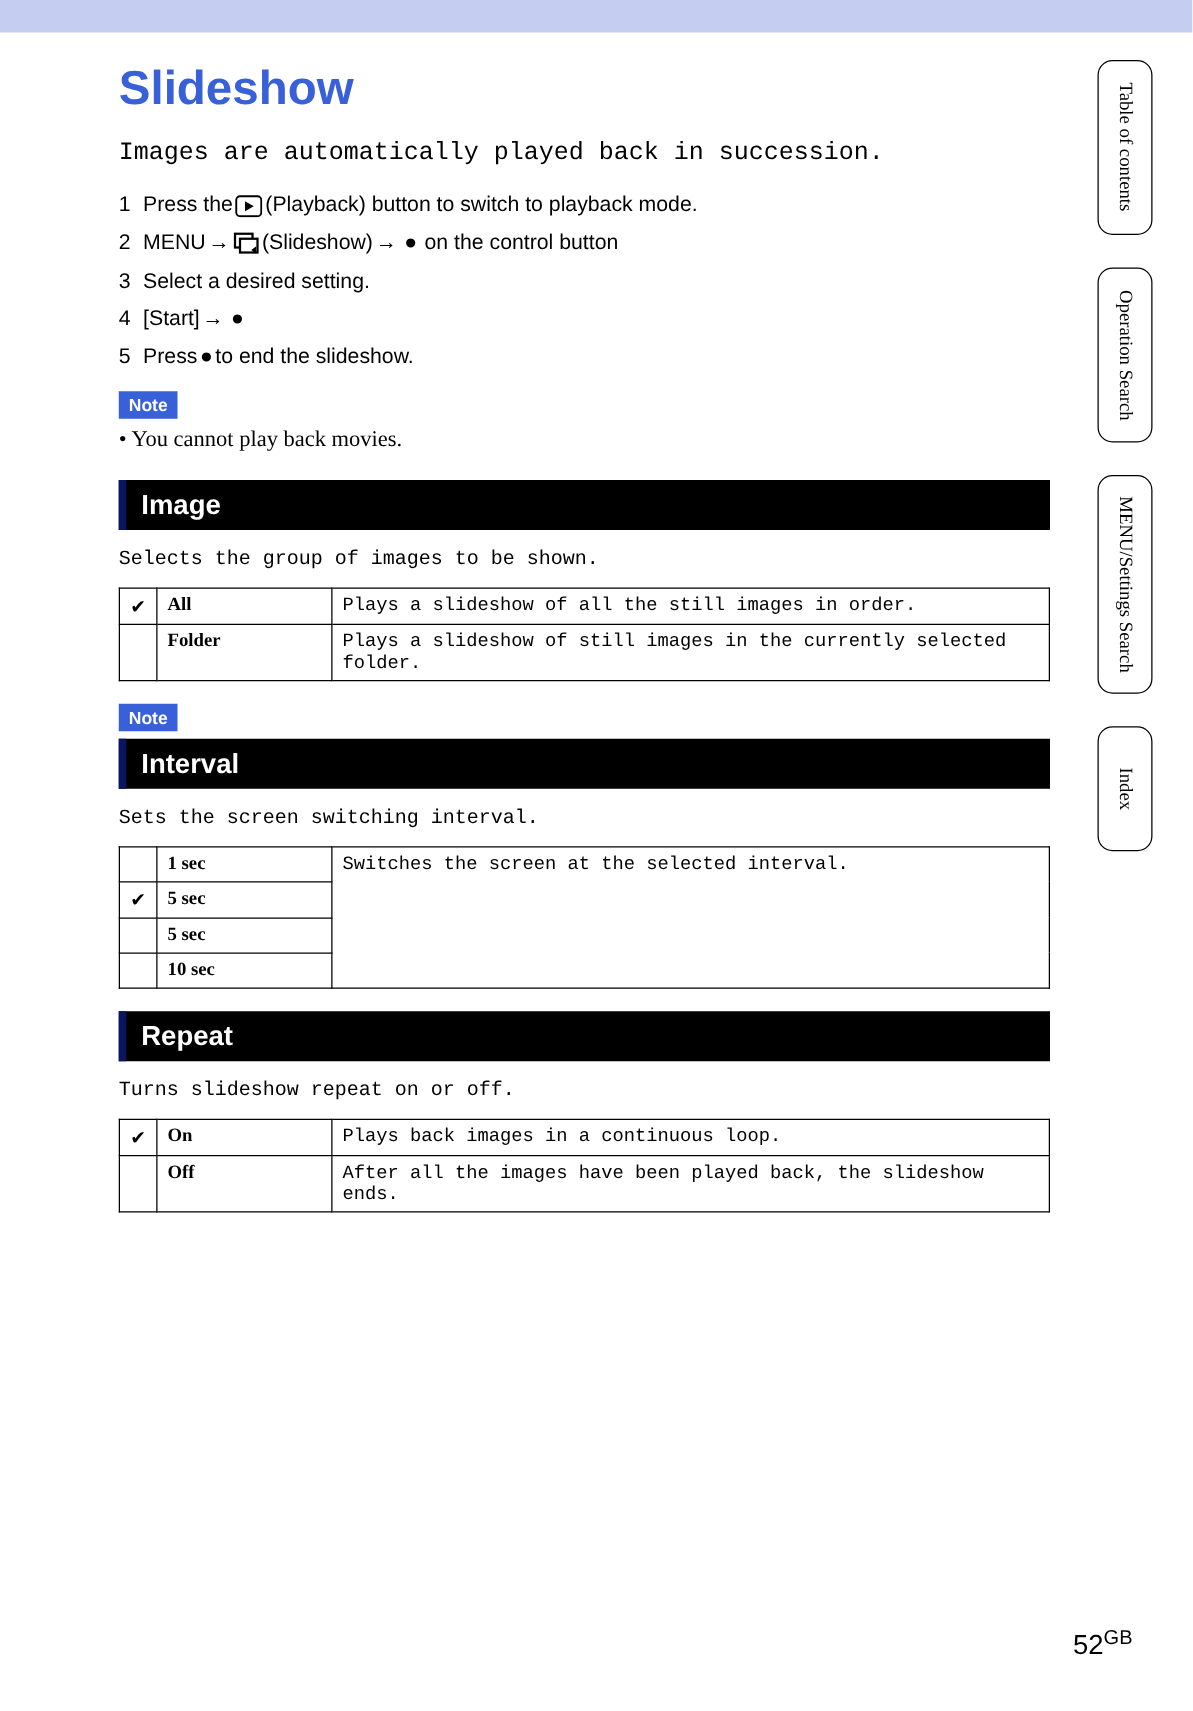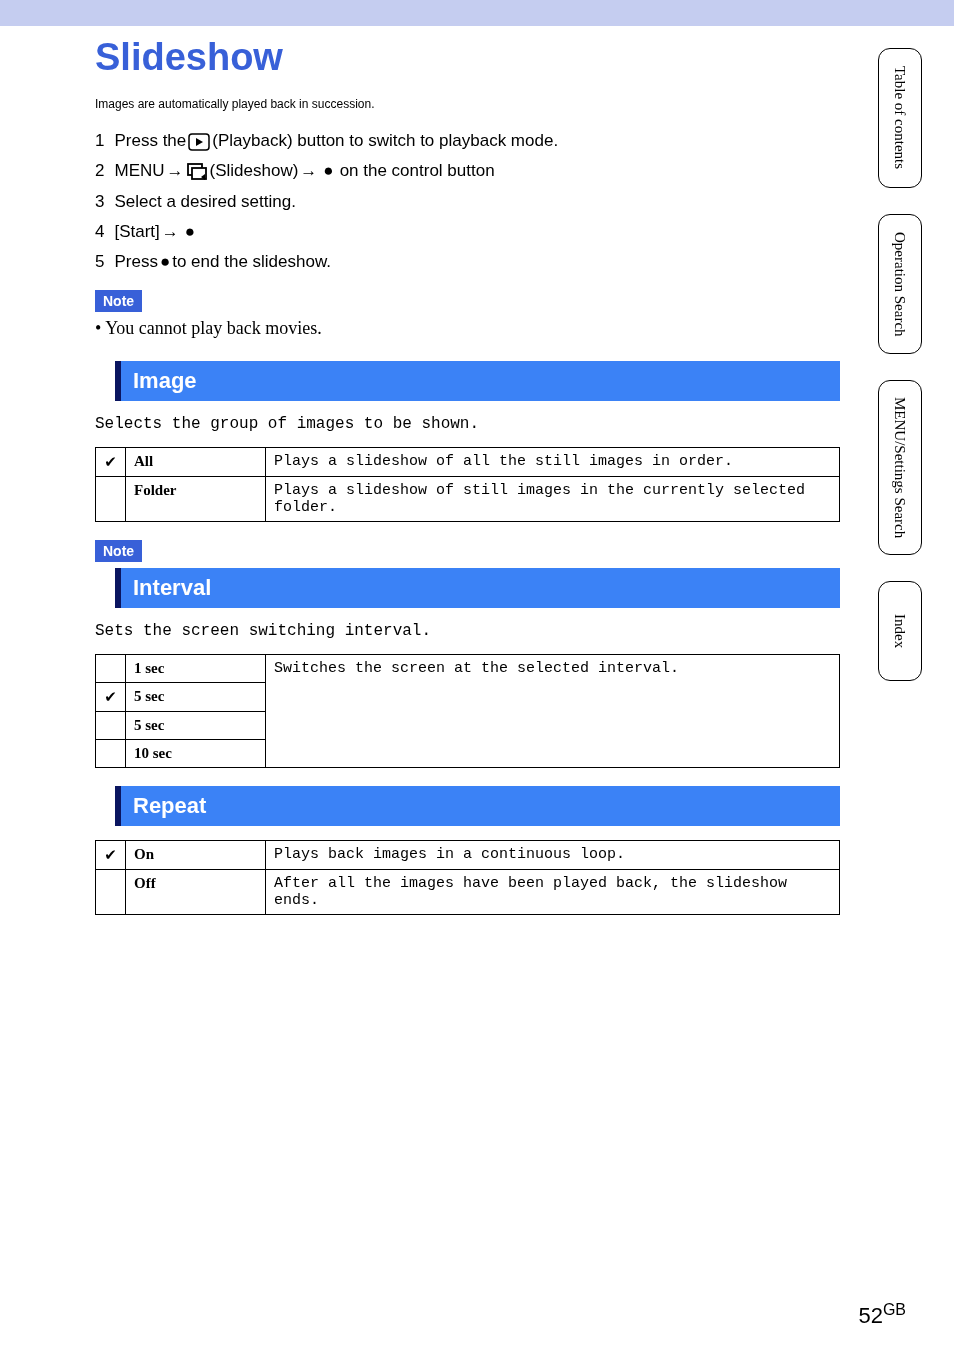--- a/index.html
+++ b/index.html
@@ -13,33 +13,33 @@
       height: 1369px;
       background: #fff;
       position: relative;
     }
     .top-bar {
       width: 100%;
       height: 26px;
       background: #c5cdf0;
     }
     .content {
-      padding: 10px 0 0 95px;
+      padding: 24px 0 0 95px;
       width: 840px;
     }
     .page-title {
       font-size: 38px;
       font-weight: bold;
       color: #3860d8;
       margin-bottom: 18px;
     }
     .intro-text {
-      font-size: 12px;
+      font-size: 20px;
       margin-bottom: 20px;
-      font-family: Liberation Sans, sans-serif;
+      font-family: Liberation Mono, monospace;
     }
     .steps {
       font-size: 17px;
       margin-bottom: 18px;
     }
     .step {
       margin-bottom: 10px;
       display: flex;
       align-items: center;
       gap: 2px;
@@ -56,28 +56,27 @@
       padding: 3px 8px;
       margin-bottom: 6px;
       text-align: center;
     }
     .note-text {
       font-size: 18px;
       margin-bottom: 22px;
       font-family: Georgia, 'Times New Roman', serif;
     }
     .section-header {
-      background: #3b82f6;
+      background: #000000;
       color: #fff;
       font-size: 22px;
       font-weight: bold;
       padding: 7px 12px;
       margin-bottom: 14px;
       border-left: 6px solid #0a1560;
-      margin-left: 20px;
     }
     .section-text {
       font-size: 16px;
       margin-bottom: 14px;
       font-family: Liberation Mono, monospace;
     }
     .data-table {
       width: 100%;
       border-collapse: collapse;
       margin-bottom: 18px;
@@ -242,20 +241,21 @@
       <td class="name-col">5 sec</td>
     </tr>
     <tr>
       <td class="check-col checkmark"></td>
       <td class="name-col">10 sec</td>
     </tr>
   </tbody>
     </table>
 
   <div class="section-header">Repeat</div>
+  <p class="section-text">Turns slideshow repeat on or off.</p>
 
   <table class="data-table">
     <tbody>
         <tr>
       <td class="check-col checkmark">✔</td>
       <td class="name-col">On</td>
       <td class="desc-col">Plays back images in a continuous loop.</td>
     </tr>
     <tr>
       <td class="check-col checkmark"></td>

